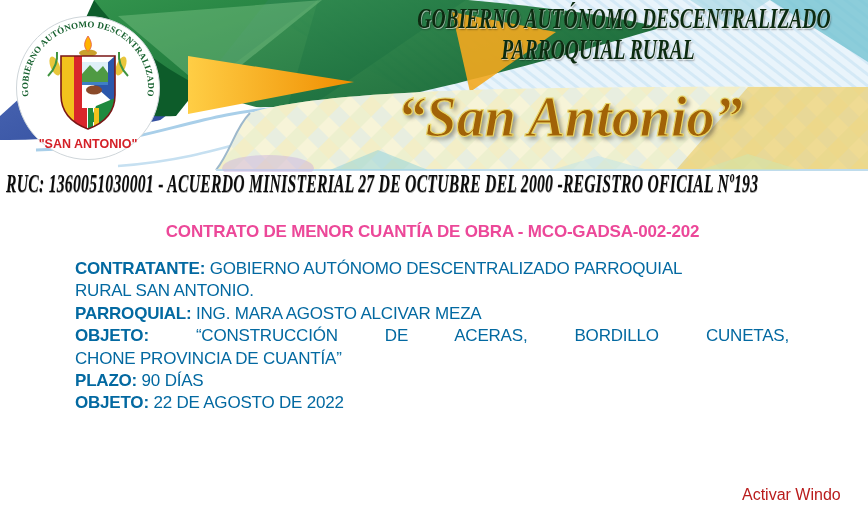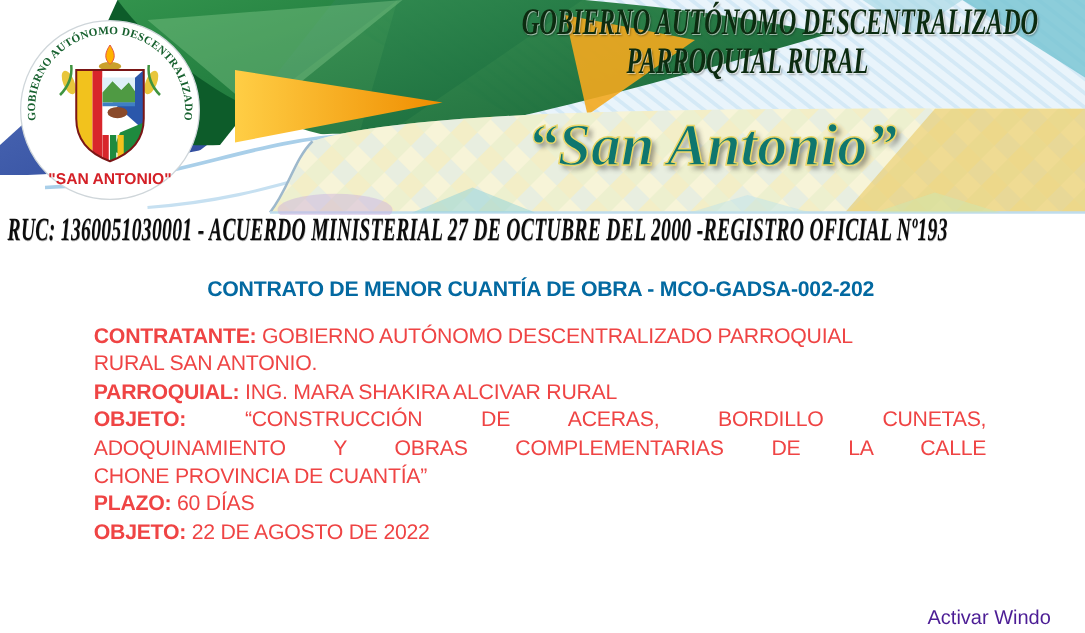--- a/index.html
+++ b/index.html
@@ -12,45 +12,45 @@
     position:absolute;left:320px;top:2px;width:556px;text-align:center;
     font-family:"Liberation Serif","DejaVu Serif",serif;font-weight:bold;font-style:italic;
     color:#0c2b10;font-size:30px;line-height:31px;
     transform:scaleX(.65);transform-origin:50% 0;
     text-shadow:1px 1px 0 rgba(255,255,255,.55),2px 2px 2px rgba(0,0,0,.30);
     white-space:nowrap;
   }
   .san-antonio{
     position:absolute;left:280px;top:74px;width:580px;text-align:center;
     font-family:"Liberation Serif","DejaVu Serif",serif;font-weight:bold;font-style:italic;
-    font-size:48px;line-height:86px;color:#0f766e;
+    font-size:56px;line-height:86px;color:#a16207;
     -webkit-text-stroke:1.2px #ead76a;
     text-shadow:3px 3px 4px rgba(40,40,40,.45);
     white-space:nowrap;
   }
   .ruc{
     position:absolute;left:6px;top:169px;white-space:nowrap;
     font-family:"Liberation Serif","DejaVu Serif",serif;font-weight:bold;font-style:italic;
     font-size:26px;color:#0c0c0c;letter-spacing:.5px;
     transform:scaleX(.60);transform-origin:0 0;
     text-shadow:.5px .5px 0 rgba(0,0,0,.35);
   }
   .doc-title{
     position:absolute;left:75px;top:222px;width:715px;text-align:center;
-    font-size:17px;font-weight:bold;color:#0369a1;letter-spacing:-.2px;white-space:nowrap;
+    font-size:17px;font-weight:bold;color:#ec4899;letter-spacing:-.2px;white-space:nowrap;
   }
   .doc-body{
     position:absolute;left:75px;top:258px;width:714px;
-    font-size:17px;line-height:22.4px;color:#ef4444;letter-spacing:-.2px;
+    font-size:17px;line-height:22.4px;color:#0369a1;letter-spacing:-.2px;
   }
   .doc-line{white-space:nowrap;}
   .doc-line.just{white-space:normal;text-align:justify;text-align-last:justify;text-justify:inter-word;}
   .b{font-weight:bold;}
   .watermark{
-    position:absolute;left:742px;top:486px;font-size:16px;color:#4c1d95;white-space:nowrap;
+    position:absolute;left:742px;top:486px;font-size:16px;color:#b91c1c;white-space:nowrap;
   }
 </style>
 </head>
 <body>
 
 <div class="page">
 
   <svg class="header-art" viewBox="0 0 868 172" preserveAspectRatio="none" aria-hidden="true">
     <defs>
       <linearGradient id="gBlue" x1="0" y1="0" x2="1" y2="1">
@@ -147,22 +147,21 @@
 
   <div class="san-antonio">“San Antonio”</div>
 
   <div class="ruc">RUC: 1360051030001 - ACUERDO MINISTERIAL 27 DE OCTUBRE DEL 2000 -REGISTRO OFICIAL Nº193</div>
 
   <div class="doc-title">CONTRATO DE MENOR CUANTÍA DE OBRA - MCO-GADSA-002-202</div>
 
   <div class="doc-body">
       <div class="doc-line"><span class="b">CONTRATANTE:</span><span> GOBIERNO AUTÓNOMO DESCENTRALIZADO PARROQUIAL</span></div>
       <div class="doc-line"><span>RURAL SAN ANTONIO.</span></div>
-      <div class="doc-line"><span class="b">PARROQUIAL:</span><span> ING. MARA SHAKIRA ALCIVAR RURAL</span></div>
+      <div class="doc-line"><span class="b">PARROQUIAL:</span><span> ING. MARA AGOSTO ALCIVAR MEZA</span></div>
       <div class="doc-line just"><span class="b">OBJETO:</span><span> “CONSTRUCCIÓN DE ACERAS, BORDILLO CUNETAS,</span></div>
-      <div class="doc-line just"><span>ADOQUINAMIENTO Y OBRAS COMPLEMENTARIAS DE LA CALLE</span></div>
       <div class="doc-line"><span>CHONE PROVINCIA DE CUANTÍA”</span></div>
-      <div class="doc-line"><span class="b">PLAZO:</span><span> 60 DÍAS</span></div>
+      <div class="doc-line"><span class="b">PLAZO:</span><span> 90 DÍAS</span></div>
       <div class="doc-line"><span class="b">OBJETO:</span><span> 22 DE AGOSTO DE 2022</span></div>
     </div>
 
   <div class="watermark">Activar Windo</div>
 </div>
 
 </body></html>

